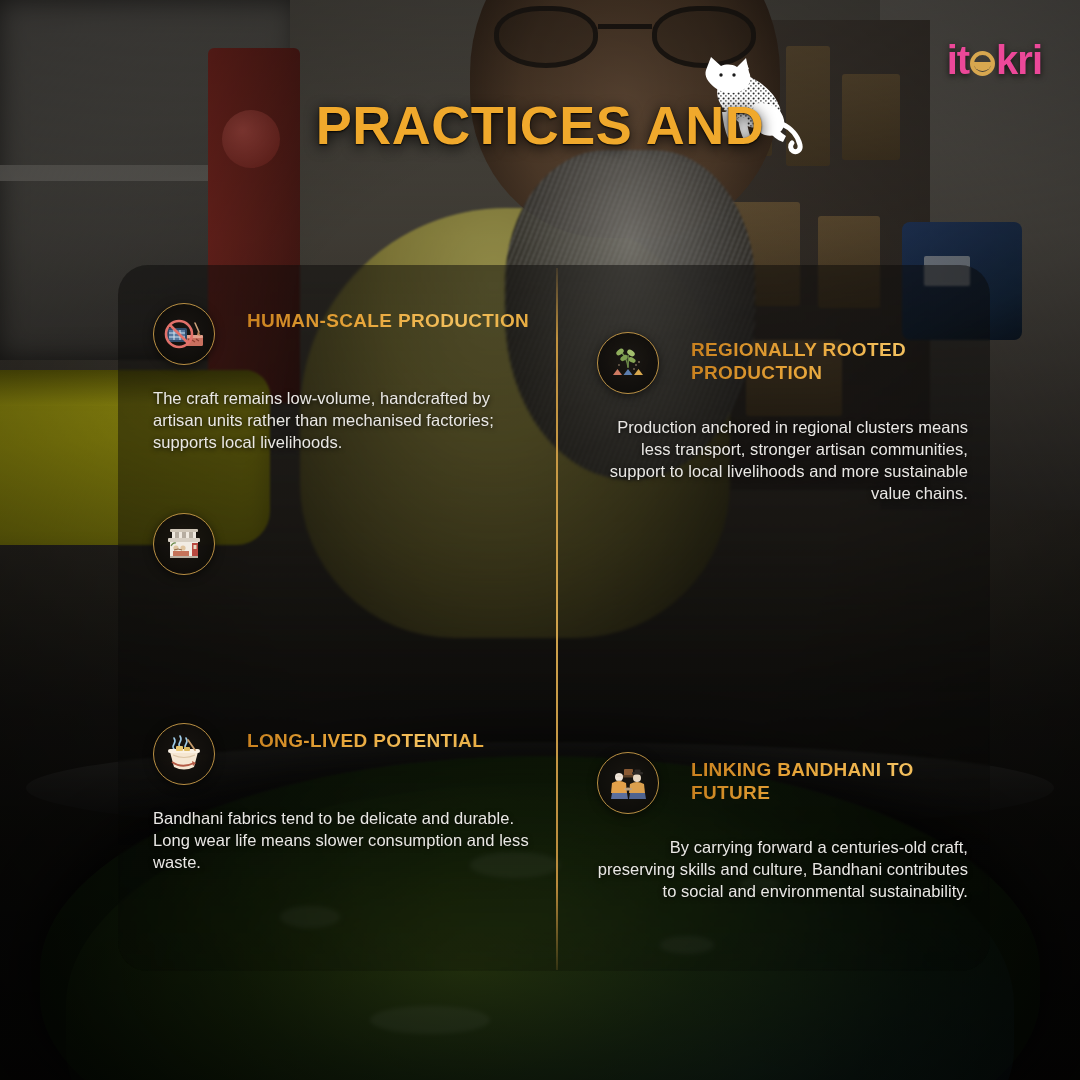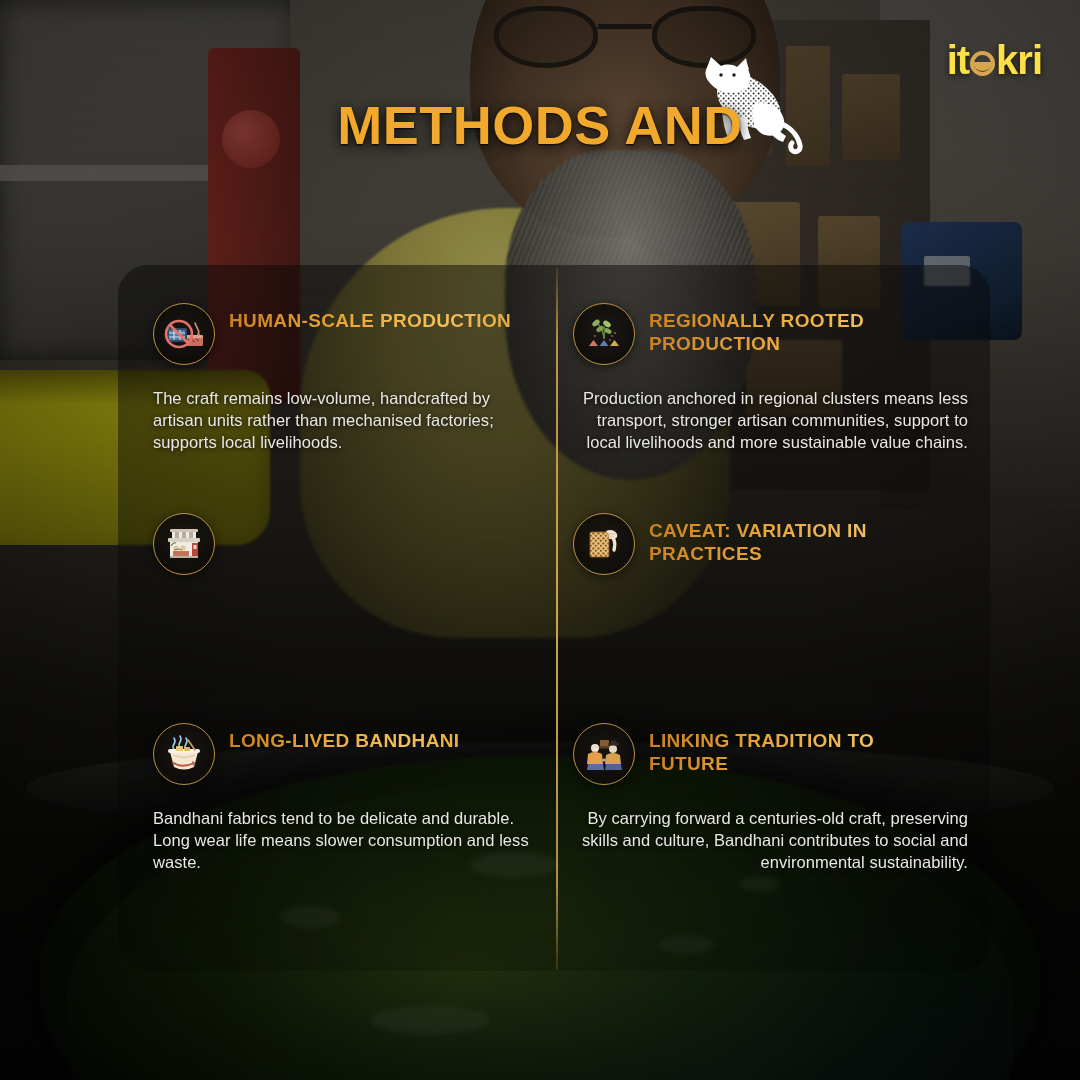--- a/index.html
+++ b/index.html
@@ -146,21 +146,21 @@
     position:absolute; inset:0;
     background:
       linear-gradient(180deg, rgba(0,0,0,.42) 0%, rgba(0,0,0,.30) 22%, rgba(0,0,0,.34) 50%, rgba(0,0,0,.52) 78%, rgba(0,0,0,.62) 100%),
       radial-gradient(ellipse at 50% 44%, rgba(0,0,0,0) 38%, rgba(0,0,0,.45) 100%);
   }
 
   
   #logo{
     position:absolute; right:38px; top:40px;
     font-size:40px; font-weight:700; letter-spacing:-1px;
-    color:#fde047;
+    color:#ec4899;
     line-height:1;
     display:flex; align-items:center;
     text-shadow:0 2px 6px rgba(0,0,0,.7);
   }
   #logo .lg-o{
     display:inline-block; width:25px; height:25px; margin:0 1px;
     border:4px solid #d7a74f; border-radius:50%;
     position:relative; top:3px;
   }
   #logo .lg-o::after{
@@ -197,23 +197,23 @@
 
   
   #grid{
     position:absolute; left:118px; top:265px; width:872px; height:706px;
     display:grid;
     grid-template-columns:438px 434px;
     grid-template-rows:210px 210px 286px;
   }
   .cell{ position:relative; padding:0; }
   .cell.col-l{ padding-left:35px; padding-right:22px; }
-  .cell.col-r{ padding-left:17px; padding-right:22px; }
-
-  .item-head{ display:flex; align-items:flex-start; gap:14px; padding-top:38px; }
+  .cell.col-r{ padding-left:41px; padding-right:22px;margin-top:29px; }
+
+  .item-head{ display:flex; align-items:flex-start; gap:32px; padding-top:38px; }
 
   .ic{
     flex:0 0 auto; width:62px; height:62px; border-radius:50%;
     border:1.4px solid #b98f43;
     background:radial-gradient(circle at 50% 45%, rgba(26,22,18,.92), rgba(10,9,7,.96));
     display:flex; align-items:center; justify-content:center;
     overflow:hidden;
     box-shadow:0 2px 10px rgba(0,0,0,.55);
   }
   .ic svg{ display:block; }
@@ -302,21 +302,21 @@
 
   <path d="M30 60 C31 70 33 79 36 86 L43 85 C40 77 39 68 39 60 Z" fill="#ffffff"></path>
   <path d="M46 66 C47 75 49 82 52 88 L59 86 C56 79 55 72 55 65 Z" fill="#ffffff"></path>
 
   <path d="M76 78 C80 84 85 88 91 90 L94 84 C89 81 85 77 82 72 Z" fill="#ffffff"></path>
 
   <path d="M90 72 C99 76 106 84 108 93 C109 98 105 101 101 99 C98 97 98 93 100 91" fill="none" stroke="#ffffff" stroke-width="5" stroke-linecap="round"></path>
 </svg>
 
 <h1 id="title">
-  <span class="ln">METHODS AND</span>
+  <span class="ln">PRACTICES AND</span>
 </h1>
 
 <div id="panel"></div>
 <div id="divider"></div>
 
 <div id="grid">
 
   <div class="cell col-l">
     <div class="item-head">
       <div class="ic">
@@ -384,62 +384,41 @@
           <circle cx="22" cy="27" r="2.6" fill="#e0c59f"></circle>
           <path d="M13 29 l4 -1 4 1" stroke="#8d6647" stroke-width="1" fill="none"></path>
           <path d="M10 25 q2 -4 5 -3" stroke="#6b8a4c" stroke-width="1.2" fill="none"></path>
           <rect x="9" y="35" width="28" height="2" fill="#b9b0a2"></rect>
         </svg>
       </div>
     </div>
   </div>
 
   <div class="cell col-r">
-    <div class="item-head">
-      <div class="ic">
-        <svg width="44" height="44" viewBox="0 0 44 44">
-          <defs>
-            <pattern id="bandhani" width="5" height="5" patternUnits="userSpaceOnUse">
-              <rect width="5" height="5" fill="#e3c07a"></rect>
-              <circle cx="1.4" cy="1.4" r="1.2" fill="#9c5f27"></circle>
-              <circle cx="3.8" cy="3.8" r="1.0" fill="#7d4a1c"></circle>
-            </pattern>
-          </defs>
-          <rect x="8" y="10" width="19" height="25" rx="1.5" fill="url(#bandhani)"></rect>
-          <rect x="8" y="10" width="19" height="25" rx="1.5" fill="none" stroke="#8a5a24" stroke-width="0.9"></rect>
-          <path d="M24 9 C28 7 33 8 35 12 C36 15 34 17 31 17 L27 17 L27 13 Z" fill="#f2e3cf"></path>
-          <path d="M26 12 h7 M26 15 h6" stroke="#c9b193" stroke-width="0.8"></path>
-          <path d="M31 16 C33 19 33 24 32 28" stroke="#f2e3cf" stroke-width="3.4" stroke-linecap="round"></path>
-        </svg>
-      </div>
-      <div class="h-wrap">
-        <div class="h-title">CAVEAT: VARIATION IN PRACTICES</div>
-      </div>
-    </div>
   </div>
 
   <div class="cell col-l">
     <div class="item-head">
       <div class="ic">
         <svg width="44" height="44" viewBox="0 0 44 44">
           <path d="M12 6 q2 3 0 6 q-2 3 0 5" stroke="#9ecbe8" stroke-width="1.6" fill="none" stroke-linecap="round"></path>
           <path d="M18 4 q2 3 0 6 q-2 3 0 5" stroke="#9ecbe8" stroke-width="1.6" fill="none" stroke-linecap="round"></path>
           <path d="M24 6 q2 3 0 6 q-2 3 0 5" stroke="#9ecbe8" stroke-width="1.6" fill="none" stroke-linecap="round"></path>
           <path d="M8 20 L36 20 L32 35 Q22 40 12 35 Z" fill="#f6e7d3"></path>
           <rect x="6" y="17" width="32" height="4" rx="2" fill="#fbf1e3"></rect>
           <path d="M11 23 q11 5 22 0" stroke="#dcc5a6" stroke-width="1.1" fill="none"></path>
           <rect x="14" y="14" width="7" height="5" rx="1" fill="#e8c771"></rect>
           <rect x="22" y="15" width="6" height="4" rx="1" fill="#ddb95e"></rect>
           <path d="M26 8 L33 18" stroke="#c49a6a" stroke-width="1.8" stroke-linecap="round"></path>
           <path d="M10 30 q10 7 22 1" stroke="#b45a45" stroke-width="1.8" fill="none"></path>
           <path d="M30 29 l4 2 -3 3 Z" fill="#b45a45"></path>
         </svg>
       </div>
       <div class="h-wrap">
-        <div class="h-title">LONG-LIVED BANDHANI</div>
+        <div class="h-title">LONG-LIVED POTENTIAL</div>
       </div>
     </div>
     <p class="body-txt">Bandhani fabrics tend to be delicate and durable. Long wear life means slower consumption and less waste.</p>
   </div>
 
   <div class="cell col-r">
     <div class="item-head">
       <div class="ic">
         <svg width="44" height="44" viewBox="0 0 44 44">
           <rect x="18" y="8" width="9" height="7" rx="1" fill="#8a5a33"></rect>
@@ -452,19 +431,19 @@
           <circle cx="31" cy="17" r="4" fill="#e9d9c4"></circle>
           <rect x="26" y="11" width="11" height="2.6" rx="1" fill="#2e2a26"></rect>
           <rect x="28.5" y="8.5" width="6" height="3.5" rx="1" fill="#2e2a26"></rect>
           <path d="M24 23 q7 -4 14 0 l1 9 -16 0 Z" fill="#dba04e"></path>
           <path d="M24 32 h15 l1 6 -17 0 Z" fill="#4f6490"></path>
           <path d="M18 28 q4 -3 8 0 q-4 3 -8 0 Z" fill="#c9b79b"></path>
           <rect x="19" y="27" width="7" height="2" rx="1" fill="#b89f7e"></rect>
         </svg>
       </div>
       <div class="h-wrap">
-        <div class="h-title">LINKING TRADITION TO FUTURE</div>
+        <div class="h-title">LINKING BANDHANI TO FUTURE</div>
       </div>
     </div>
     <p class="body-txt">By carrying forward a centuries-old craft, preserving skills and culture, Bandhani contributes to social and environmental sustainability.</p>
   </div>
 
 </div>
 
 </body></html>

